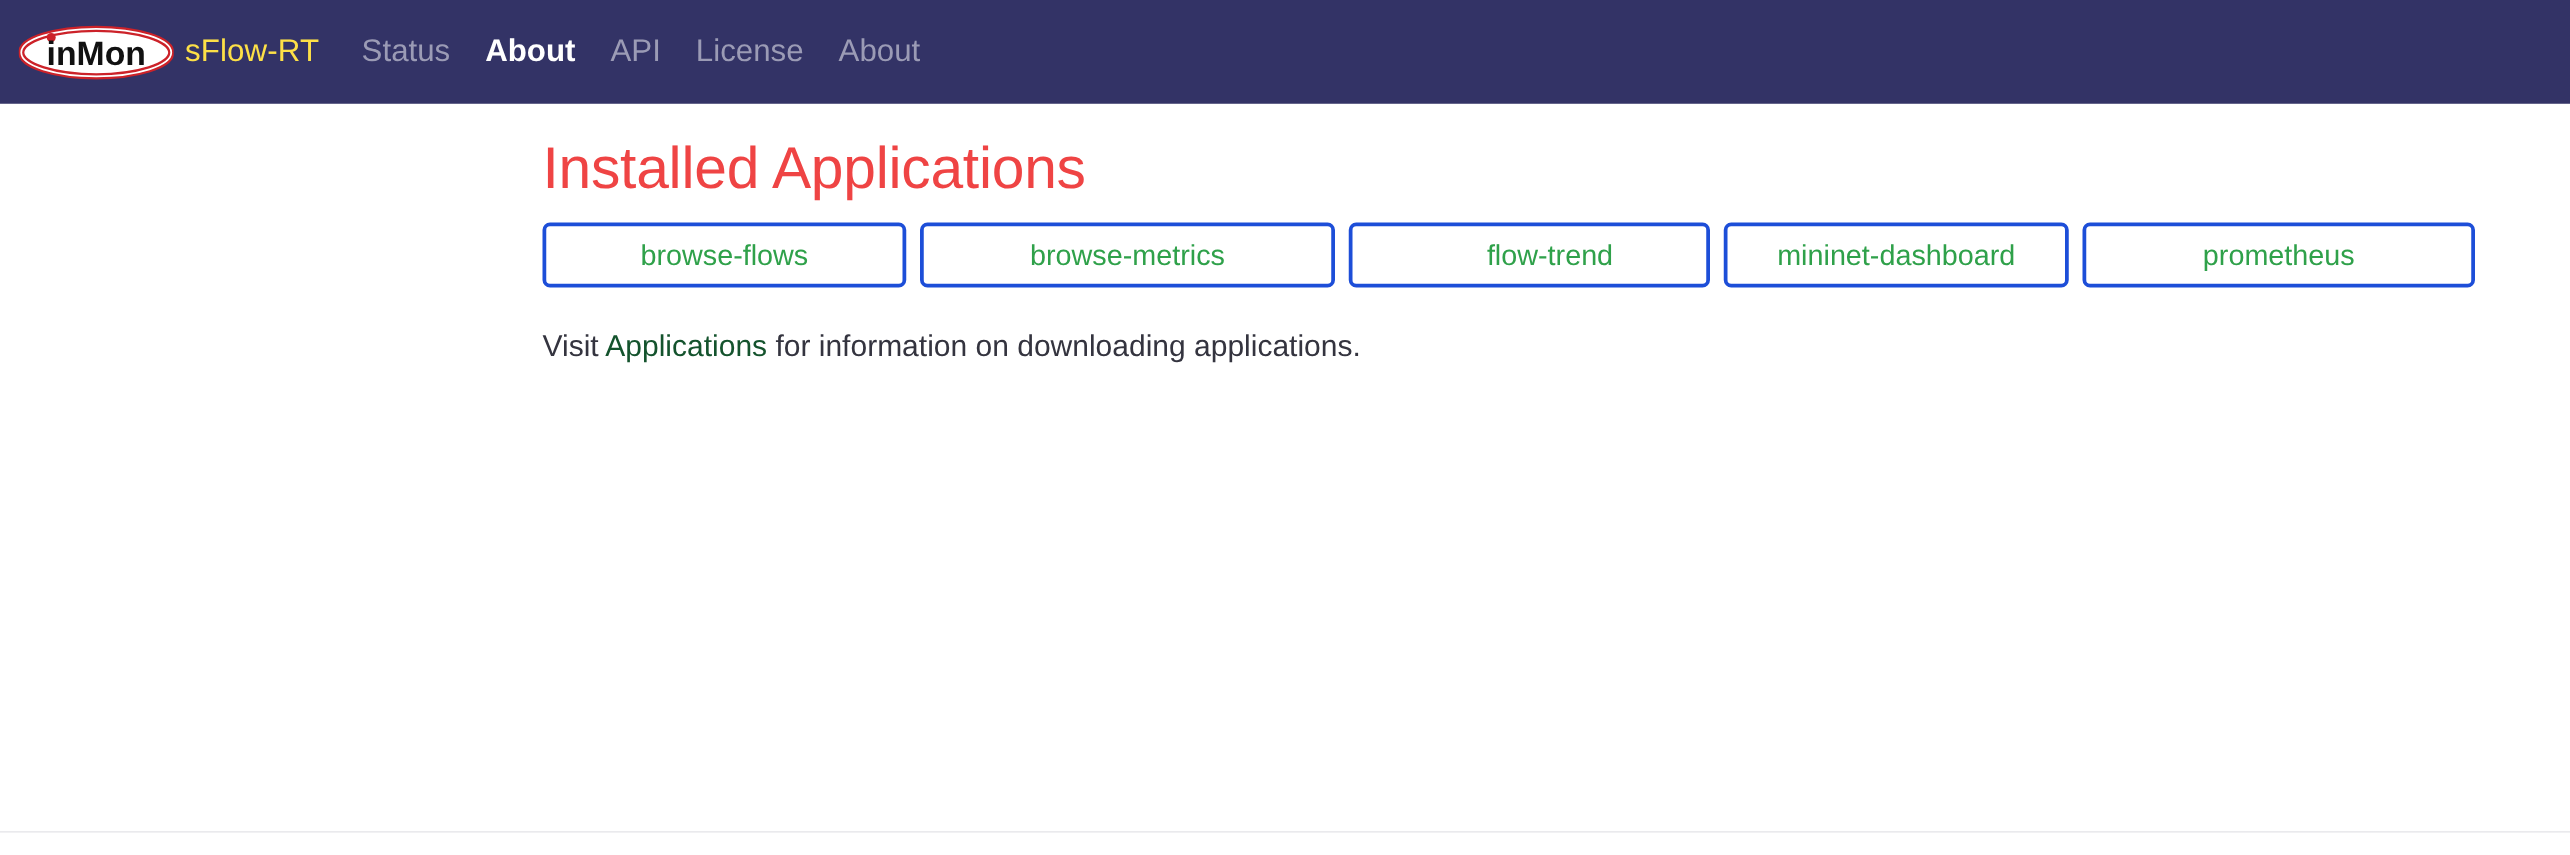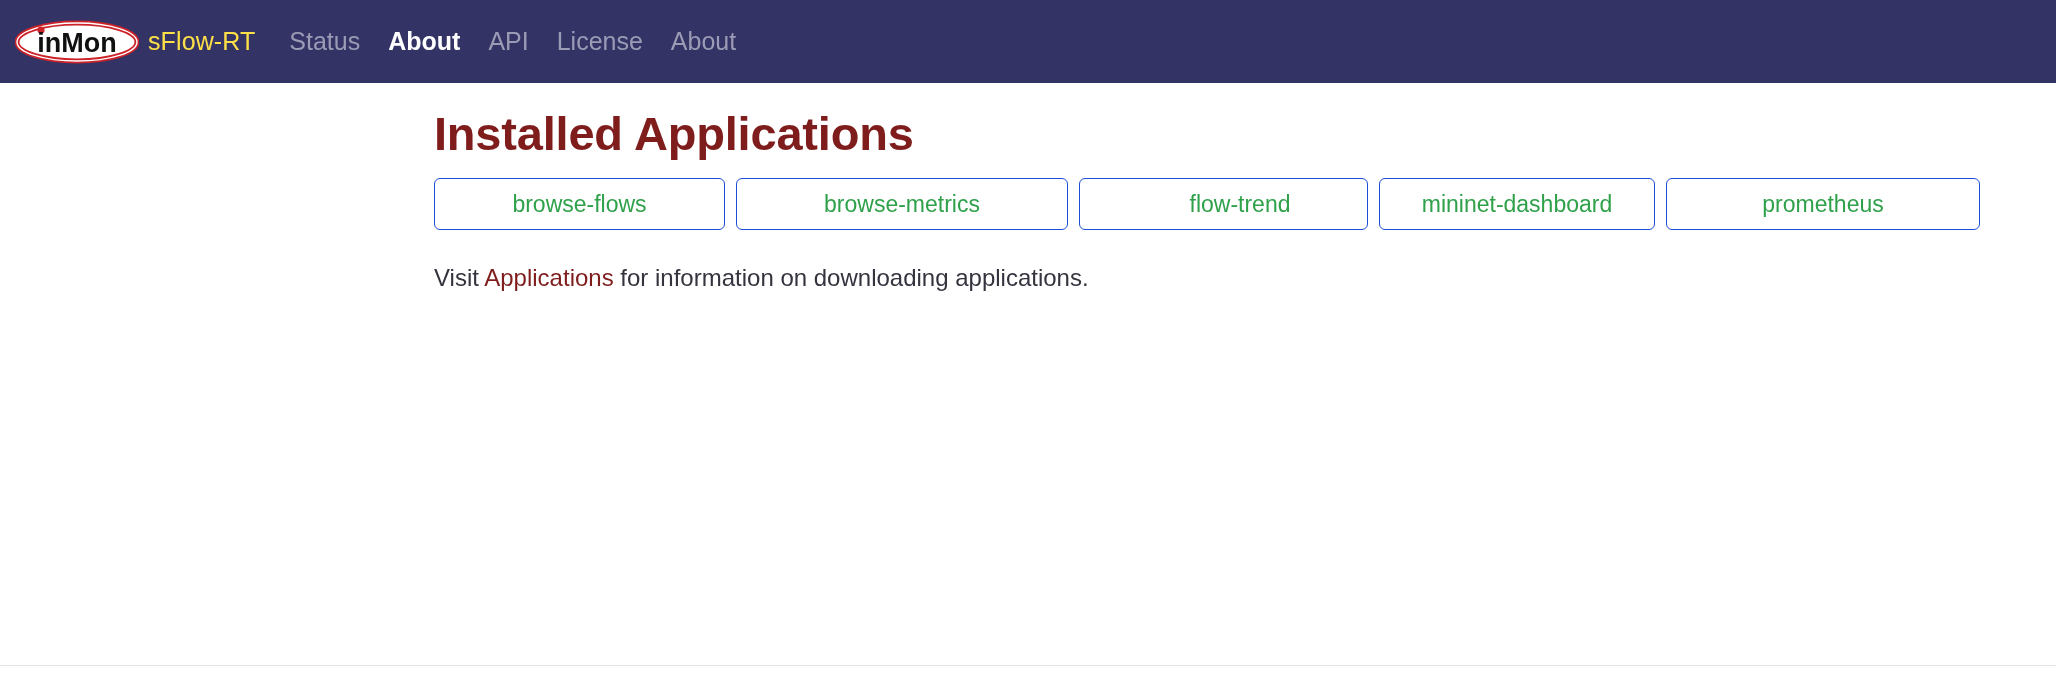--- a/index.html
+++ b/index.html
@@ -69,42 +69,42 @@
   .main {
     position: relative;
     padding: 0;
   }
   .content {
     margin-left: 434px;
     padding-top: 24px;
   }
   .page-title {
     font-size: 47px;
-    font-weight: 700;
-    color: #7f1d1d;
+    font-weight: 400;
+    color: #ef4444;
     margin: 0 0 17px 0;
     line-height: 1.15;
     letter-spacing: -0.2px;
   }
   .lead {
     font-size: 24px;
     color: #34343f;
     margin: 0 0 24px 0;
     line-height: 1.3;
   }
 
   .app-row {
     display: flex;
     gap: 11px;
     margin: 0 0 32px 0;
   }
   .app-btn {
     min-width: 0;
     height: 52px;
-    border: 1px solid #1d4ed8;
+    border: 3px solid #1d4ed8;
     border-radius: 6px;
     background: #ffffff;
     color: #2fa14a;
     font-size: 23px;
     font-family: "Liberation Sans", sans-serif;
     display: flex;
     align-items: center;
     justify-content: center;
     cursor: pointer;
     padding: 0 14px;
@@ -116,21 +116,21 @@
   .app-btn.w4 { width: 276px; }
   .app-btn.w5 { width: 314px; }
 
   .visit-line {
     font-size: 24px;
     color: #34343f;
     line-height: 1.3;
     margin: 0;
   }
   .visit-line a {
-    color: #7f1d1d;
+    color: #14532d;
     text-decoration: none;
     cursor: pointer;
   }
 
   
   .footer {
     position: absolute;
     left: 0;
     top: 582px;
     width: 100%;

